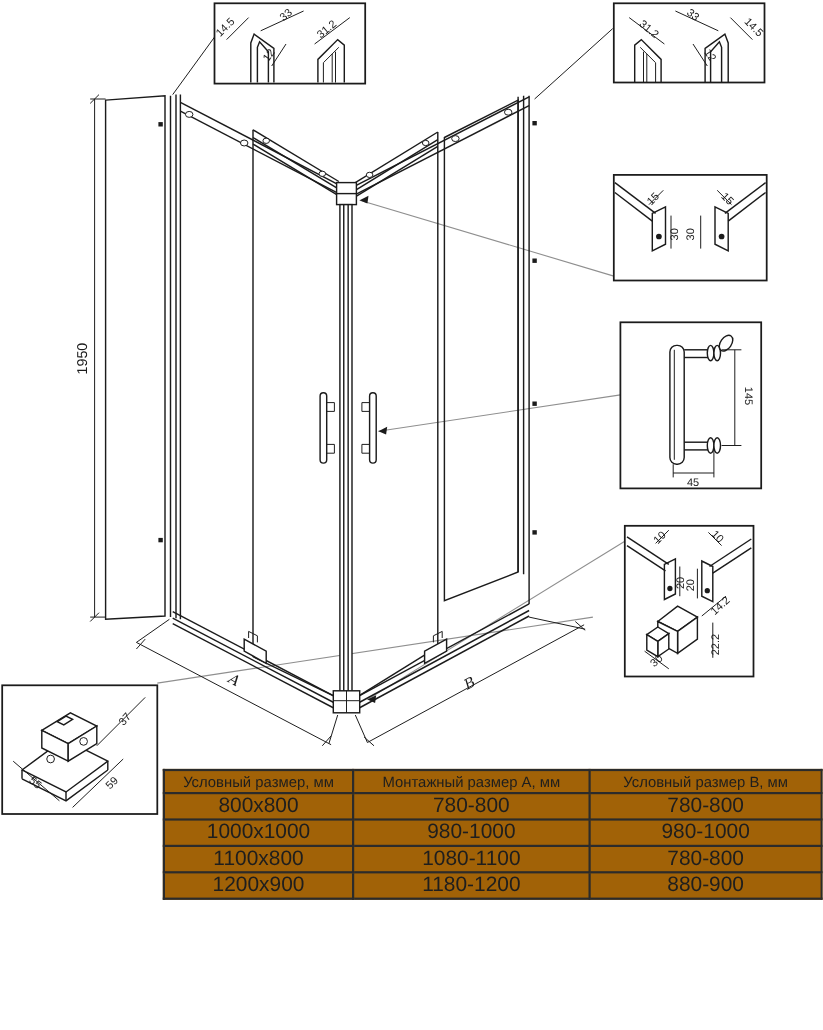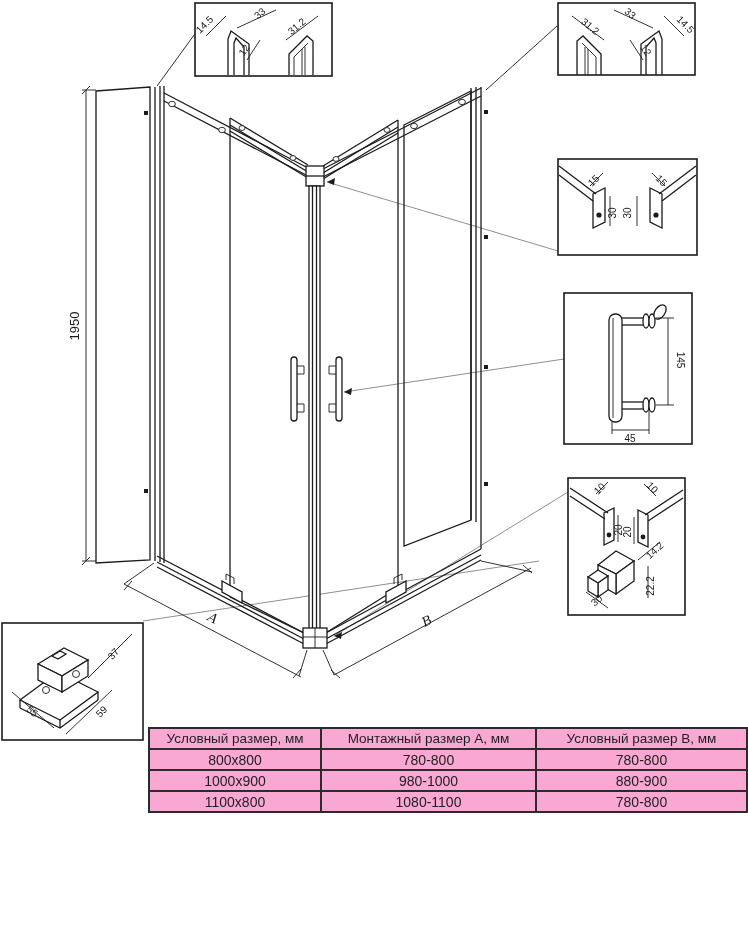--- a/index.html
+++ b/index.html
@@ -9,26 +9,26 @@
   svg .ln{stroke:#1b1b1b;stroke-width:1.3;fill:none;}
   svg .thin{stroke:#1b1b1b;stroke-width:0.9;fill:none;}
   svg .box{stroke:#1b1b1b;stroke-width:1.6;fill:#fff;}
   svg .gray{stroke:#8f8f8f;stroke-width:1;fill:none;}
   svg .fillb{fill:#1b1b1b;stroke:none;}
   svg .white{fill:#fff;}
   text.dim{font-family:"Liberation Sans",sans-serif;font-size:10px;fill:#1b1b1b;text-anchor:middle;}
   text.dim-lg{font-family:"Liberation Sans",sans-serif;font-size:13px;fill:#1b1b1b;text-anchor:middle;}
   text.letter{font-family:"DejaVu Serif",serif;font-style:italic;font-size:13px;fill:#1b1b1b;text-anchor:middle;}
   table.size-table{position:absolute;left:148px;top:699px;width:598px;border-collapse:collapse;
-          table-layout:fixed;background:#f9a8d4;margin-top:28px;}
+          table-layout:fixed;background:#a16207;}
   table.size-table th, table.size-table td{
           border:2px solid #2b2b2b;height:19px;padding:0 2px;text-align:center;vertical-align:middle;
           font-weight:400;color:#1e1e1e;white-space:nowrap;overflow:hidden;}
   table.size-table th{font-size:13.5px;}
-  table.size-table td{font-size:14px;}
+  table.size-table td{font-size:19px;}
 </style>
 </head>
 <body>
 
 <div class="canvas">
 
 <svg width="748" height="936" viewBox="0 0 748 936">
 
   <g>
     <line class="thin" x1="197" y1="31" x2="157" y2="86"></line>
@@ -315,25 +315,30 @@
           <th>Условный размер В, мм</th>
         </tr>
   </thead>
   <tbody id="size-table-body">
         <tr>
           <td>800x800</td>
           <td>780-800</td>
           <td>780-800</td>
         </tr>
         <tr>
-          <td>1000x900</td>
+          <td>1000x1000</td>
           <td>980-1000</td>
-          <td>880-900</td>
+          <td>980-1000</td>
         </tr>
         <tr>
           <td>1100x800</td>
           <td>1080-1100</td>
           <td>780-800</td>
         </tr>
+        <tr>
+          <td>1200x900</td>
+          <td>1180-1200</td>
+          <td>880-900</td>
+        </tr>
       </tbody>
 </table>
 
 </div>
 
 </body></html>

